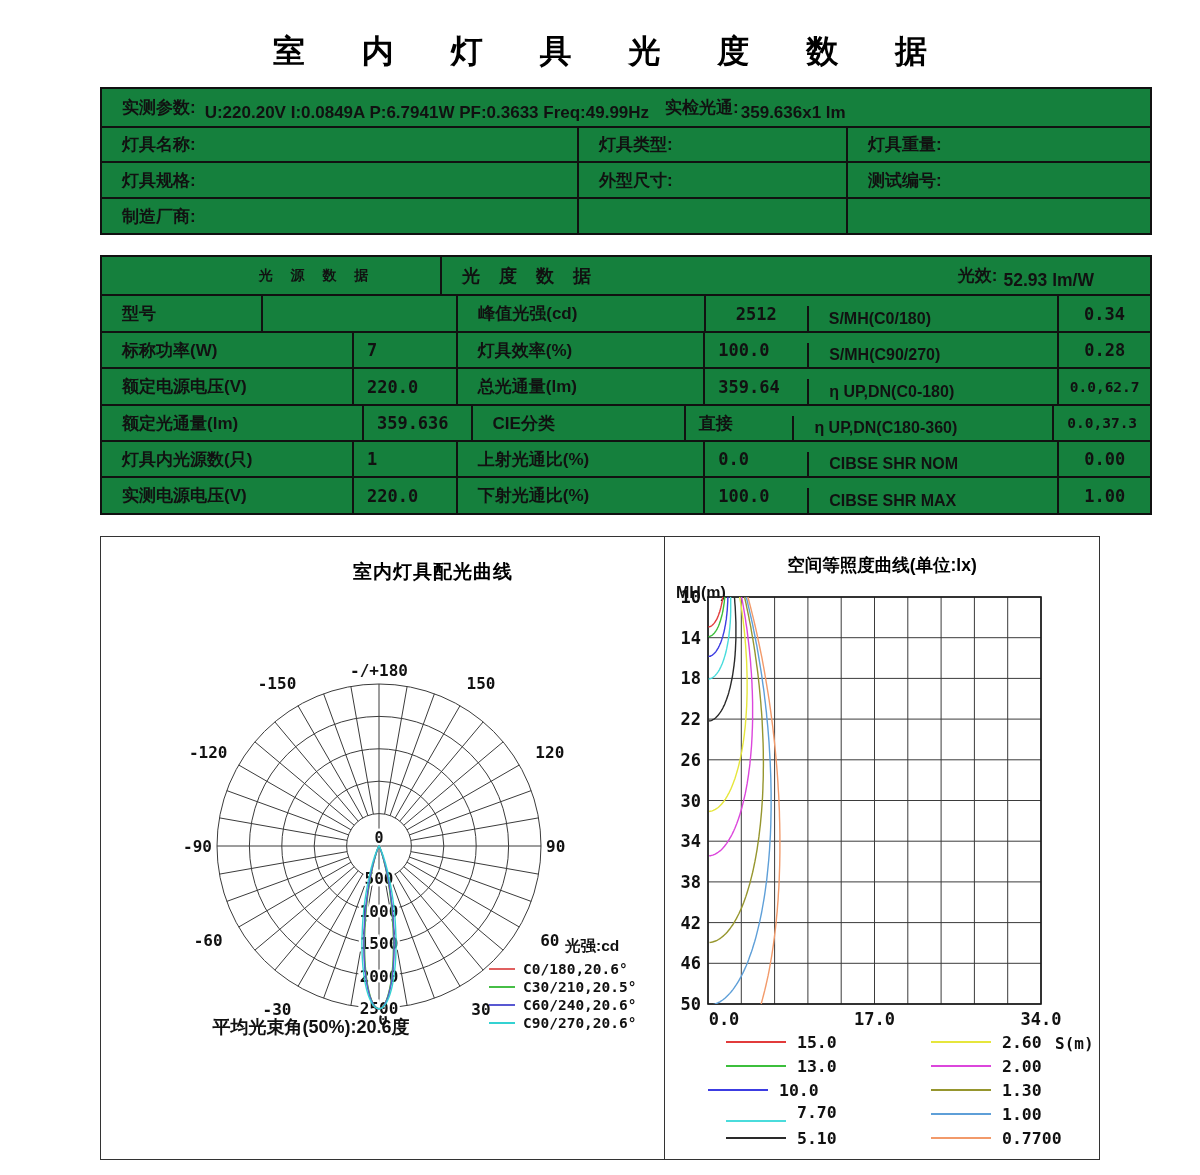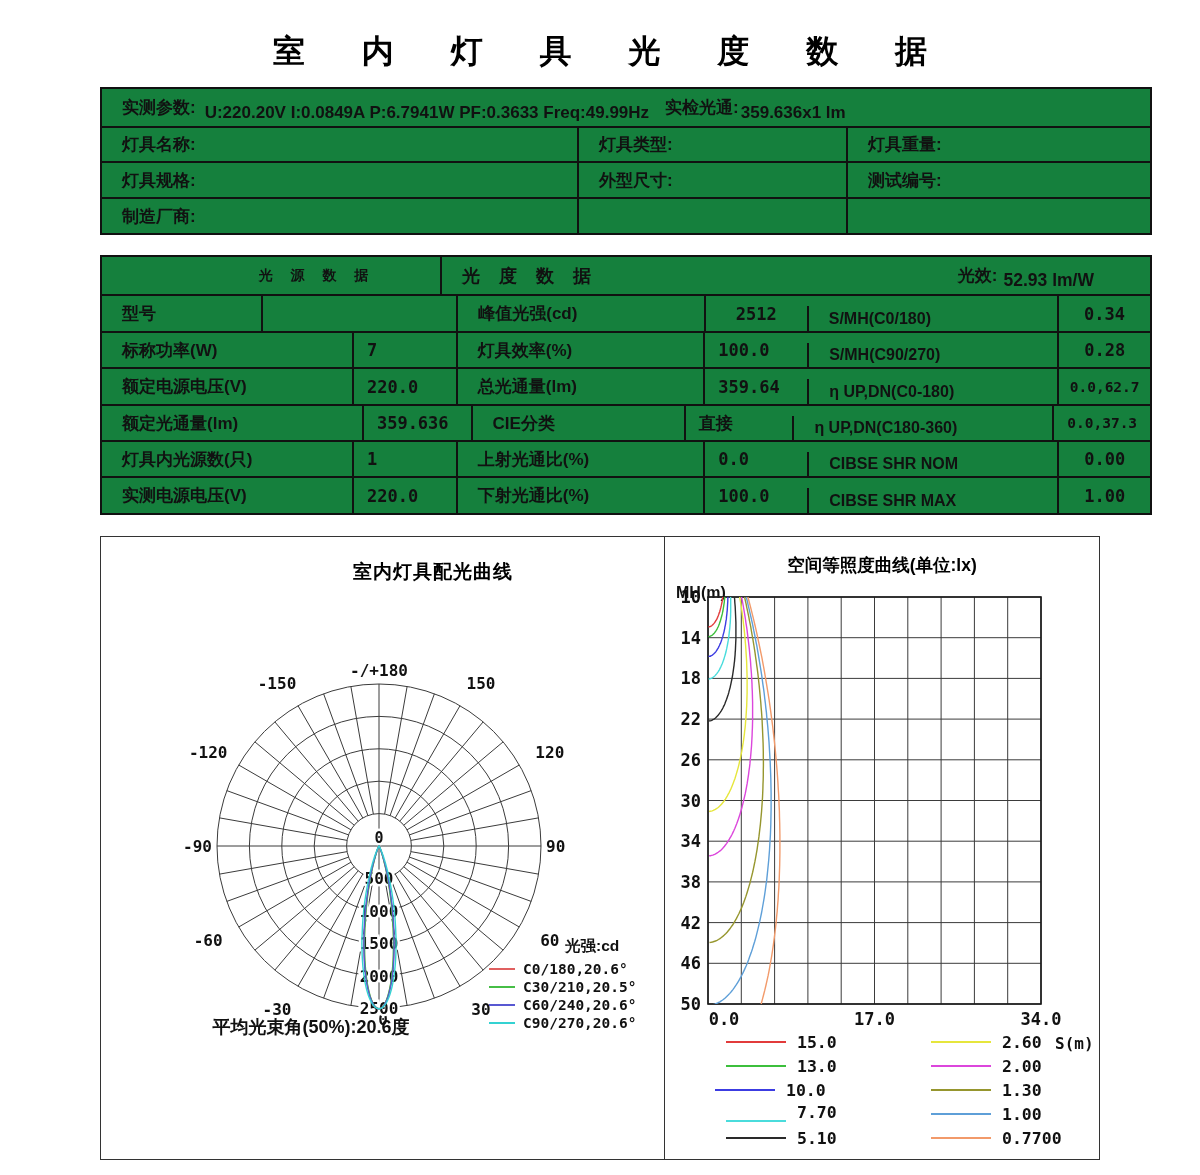--- a/index.html
+++ b/index.html
@@ -304,21 +304,21 @@
     <div id="s-label">S(m)</div>
     <div id="iso-legend">
         <div class="il-row" style="left: 61px; top: 497px;">
           <span class="il-swatch" style="background: rgb(226, 59, 59);"></span>
           <span class="il-label">15.0</span>
         </div>
         <div class="il-row" style="left: 61px; top: 521px;">
           <span class="il-swatch" style="background: rgb(60, 191, 60);"></span>
           <span class="il-label">13.0</span>
         </div>
-        <div class="il-row" style="left: 50px; top: 545px; justify-content: center;">
+        <div class="il-row" style="left: 43px; top: 545px; justify-content: center;">
           <span class="il-swatch" style="background: rgb(60, 60, 226);"></span>
           <span class="il-label">10.0</span>
         </div>
         <div class="il-row" style="left: 61px; top: 569px; align-items: flex-end;">
           <span class="il-swatch" style="background: rgb(74, 220, 220);"></span>
           <span class="il-label">7.70</span>
         </div>
         <div class="il-row" style="left: 61px; top: 593px;">
           <span class="il-swatch" style="background: rgb(42, 42, 42);"></span>
           <span class="il-label">5.10</span>

